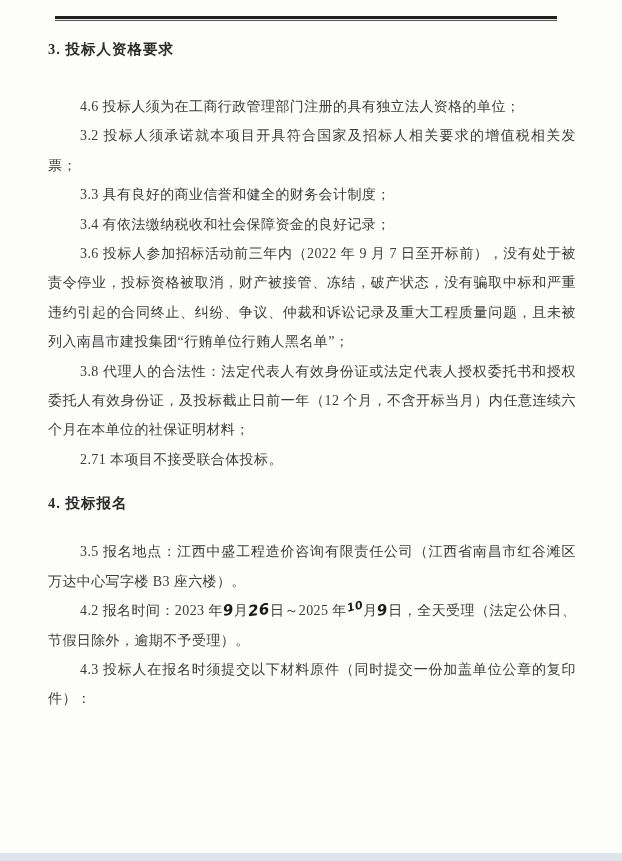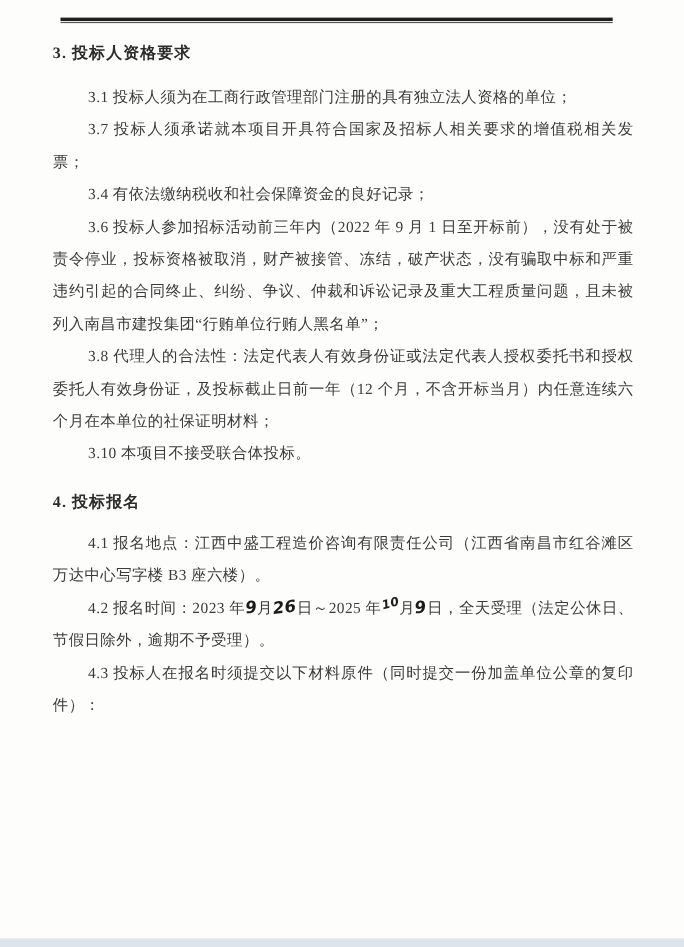--- a/index.html
+++ b/index.html
@@ -35,27 +35,27 @@
     color: #3b3b3b;
     font-size: 14px;
     text-align: justify;
     text-justify: inter-ideograph;
     letter-spacing: 0.4px;
   }
   .sec-heading {
     font-size: 14.5px;
     font-weight: bold;
     color: #2c2c2c;
-    margin: 0 0 15px 0;
+    margin: 0 0 32px 0;
     line-height: 22px;
     letter-spacing: 1px;
     text-align: left;
   }
   .sec-heading.sec4 {
-    margin: 18px 0 12px 0;
+    margin: 18px 0 23px 0;
   }
   .clause {
     margin: 0;
     text-indent: 32px;
     line-height: 29.4px;
   }
   .hw {
     font-weight: bold;
     font-style: italic;
     display: inline-block;
@@ -83,30 +83,31 @@
 </style>
 </head>
 <body>
 
 <div class="page">
   <div class="top-rule"></div>
 
   <div class="content">
     <h2 class="sec-heading">3. 投标人资格要求</h2>
 
-    <p class="clause">3.1 投标人须为在工商行政管理部门注册的具有独立法人资格的单位；</p>
-    <p class="clause">3.7 投标人须承诺就本项目开具符合国家及招标人相关要求的增值税相关发票；</p>
+    <p class="clause">4.6 投标人须为在工商行政管理部门注册的具有独立法人资格的单位；</p>
+    <p class="clause">3.2 投标人须承诺就本项目开具符合国家及招标人相关要求的增值税相关发票；</p>
+    <p class="clause">3.3 具有良好的商业信誉和健全的财务会计制度；</p>
     <p class="clause">3.4 有依法缴纳税收和社会保障资金的良好记录；</p>
-    <p class="clause">3.6 投标人参加招标活动前三年内（2022 年 9 月 1 日至开标前），没有处于被责令停业，投标资格被取消，财产被接管、冻结，破产状态，没有骗取中标和严重违约引起的合同终止、纠纷、争议、仲裁和诉讼记录及重大工程质量问题，且未被列入南昌市建投集团“行贿单位行贿人黑名单”；</p>
+    <p class="clause">3.6 投标人参加招标活动前三年内（2022 年 9 月 7 日至开标前），没有处于被责令停业，投标资格被取消，财产被接管、冻结，破产状态，没有骗取中标和严重违约引起的合同终止、纠纷、争议、仲裁和诉讼记录及重大工程质量问题，且未被列入南昌市建投集团“行贿单位行贿人黑名单”；</p>
     <p class="clause">3.8 代理人的合法性：法定代表人有效身份证或法定代表人授权委托书和授权委托人有效身份证，及投标截止日前一年（12 个月，不含开标当月）内任意连续六个月在本单位的社保证明材料；</p>
-    <p class="clause">3.10 本项目不接受联合体投标。</p>
+    <p class="clause">2.71 本项目不接受联合体投标。</p>
 
     <h2 class="sec-heading sec4">4. 投标报名</h2>
 
-    <p class="clause">4.1 报名地点：江西中盛工程造价咨询有限责任公司（江西省南昌市红谷滩区万达中心写字楼 B3 座六楼）。</p>
+    <p class="clause">3.5 报名地点：江西中盛工程造价咨询有限责任公司（江西省南昌市红谷滩区万达中心写字楼 B3 座六楼）。</p>
 
     <p class="clause"><span>4.2 报名时间：2023 年</span><span class="hw">9</span><span>月</span><span class="hw">26</span><span>日～2025 年</span><span class="hw small">10</span><span>月</span><span class="hw">9</span><span>日，全天受理（法定公休日、节假日除外，逾期不予受理）。</span></p>
 
     <p class="clause">4.3 投标人在报名时须提交以下材料原件（同时提交一份加盖单位公章的复印件）：</p>
 
   </div>
 
   <div class="bottom-edge"></div>
 </div>
 

